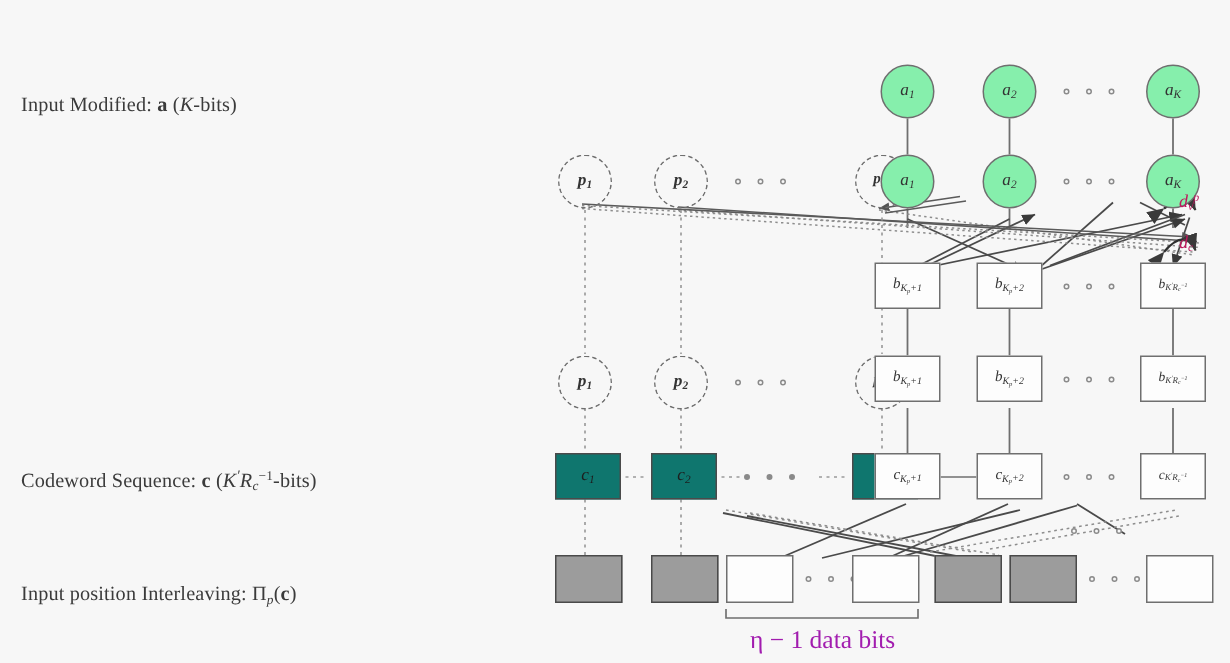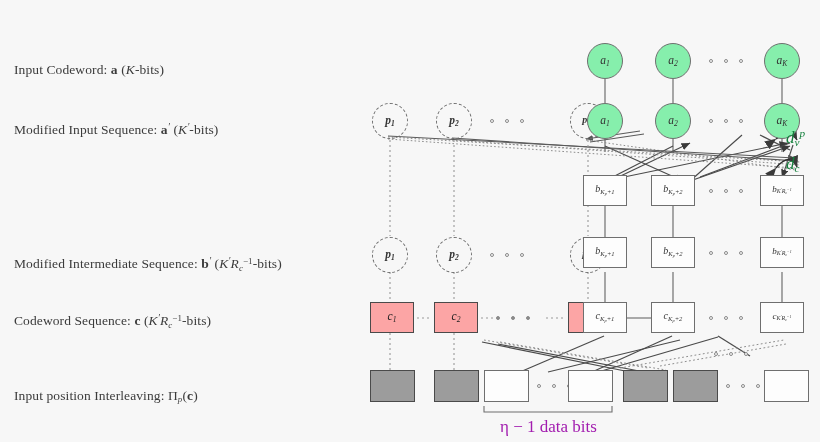--- a/index.html
+++ b/index.html
@@ -40,63 +40,57 @@
   }
   .circ{
     width:36px;height:36px;border-radius:50%;
     border:1.2px solid #6f6f6f;background:#86efac;
   }
   .circ.dashed{border-style:dashed;border-width:1.4px;background:transparent;font-weight:bold;}
   .boxn{
     width:44px;height:31px;
     border:1.2px solid #6f6f6f;background:#fdfdfd;
   }
-  .boxn.gray{background:#fca5a5;border-color:#4a4a4a;border-width:1.4px;color:#1d1d1d;font-family:Liberation Serif, serif;}
+  .boxn.gray{background:#0f766e;border-color:#4a4a4a;border-width:1.4px;color:#1d1d1d;font-family:Liberation Serif, serif;}
   .botbox{width:45px;height:32px;border:1.2px solid #6f6f6f;background:#fdfdfd;}
   .botbox.gray{background:#9c9c9c;border-color:#4a4a4a;border-width:1.4px;}
 
   .lbl{font-style:italic;font-size:11.5px;line-height:1;}
   .lbl.sm{font-size:10px;}
   .lbl.xs{font-size:9px;}
 
   
   .dots{position:absolute;display:flex;gap:11px;align-items:center;}
   .dots span{
     width:4px;height:4px;border-radius:50%;
     border:1px solid #8a8a8a;background:#f7f7f7;box-sizing:border-box;
   }
   .dots.filled span{background:#8a8a8a;}
 
   
   .alab{
-    position:absolute;font-style:italic;font-size:17px;color:#15803d;
+    position:absolute;font-style:italic;font-size:12px;color:#be185d;
     white-space:nowrap;line-height:1;
   }
   
   .caption{
     position:absolute;font-size:17px;color:#a21caf;white-space:nowrap;
   }
 </style>
 </head>
 <body>
 
 <div id="stage">
 
   <div class="rowlabel" style="left:14px;top:63px;">
-    <span>Input Codeword: </span><b>a</b> (<i>K</i>-bits)
-  </div>
-
-  <div class="rowlabel" style="left:14px;top:122px;">
-    <span>Modified Input Sequence: </span><b>a</b><span class="pr">′</span> (<i>K</i><span class="pr">′</span>-bits)
-  </div>
-
-
-  <div class="rowlabel" style="left:14px;top:256px;">
-    <span>Modified Intermediate Sequence: </span><b>b</b><span class="pr">′</span> (<i>K</i><span class="pr">′</span><i>R</i><sub><i>c</i></sub><sup>−1</sup>-bits)
-  </div>
+    <span>Input Modified: </span><b>a</b> (<i>K</i>-bits)
+  </div>
+
+
+
 
   <div class="rowlabel" style="left:14px;top:313px;">
     <span>Codeword Sequence: </span><b>c</b> (<i>K</i><span class="pr">′</span><i>R</i><sub><i>c</i></sub><sup>−1</sup>-bits)
   </div>
 
   <div class="rowlabel" style="left:14px;top:389px;">
     <span>Input position Interleaving: </span>Π<sub><i>p</i></sub>(<b>c</b>)
   </div>
 
   <svg id="wires" viewBox="0 0 820 442">

